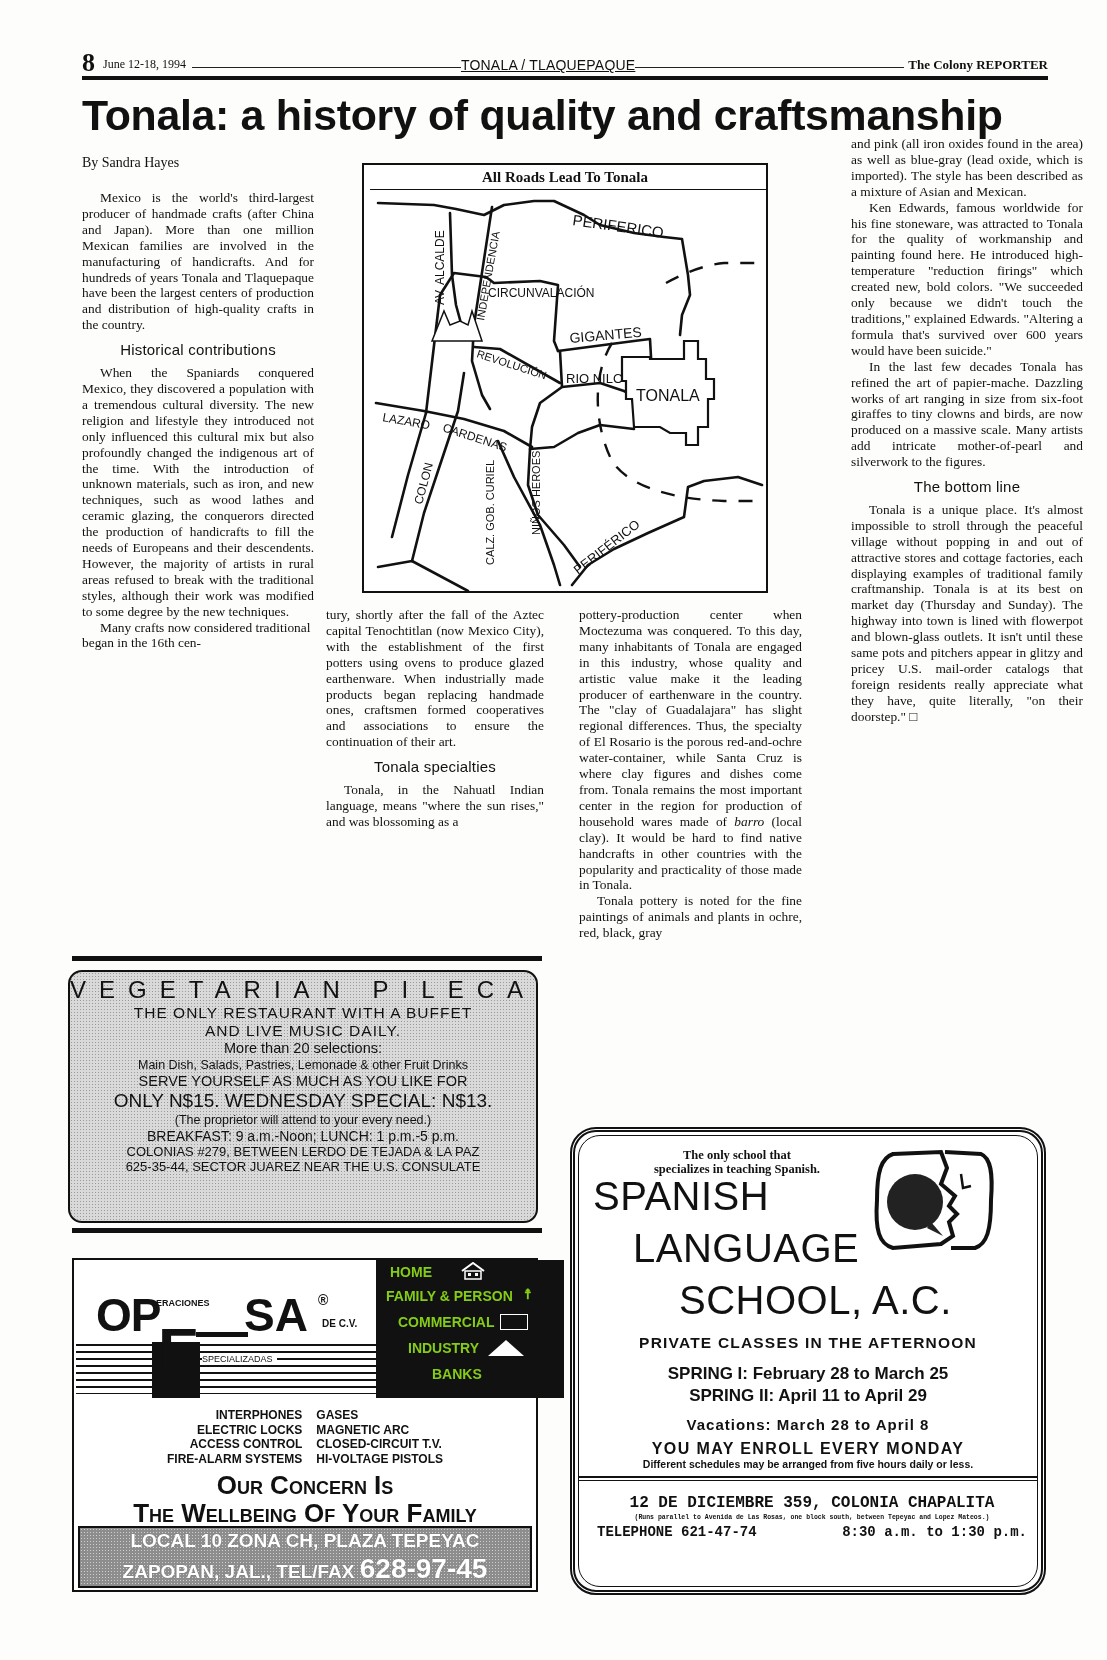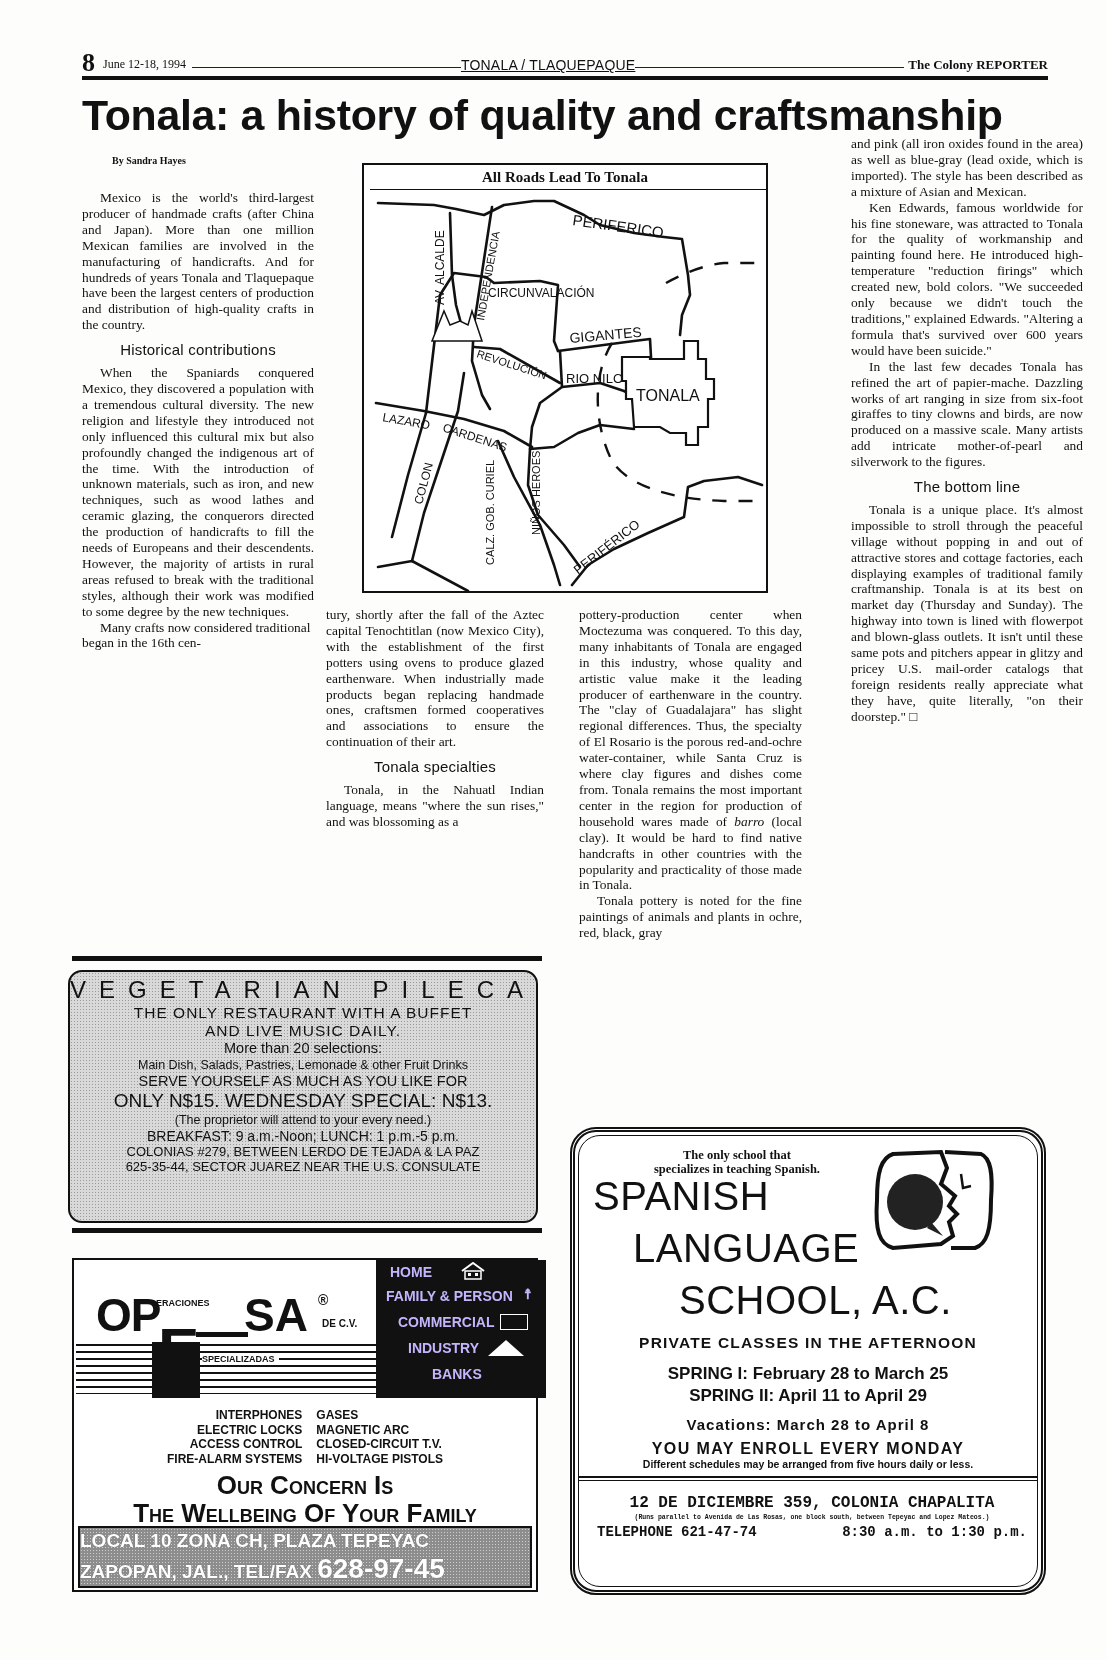--- a/index.html
+++ b/index.html
@@ -10,21 +10,21 @@
   .mast { left: 82px; top: 48px; width: 966px; height: 26px; display: flex; align-items: flex-end; }
   .pnum { font-family: "Liberation Serif", serif; font-weight: bold; font-size: 26px; line-height: 22px; margin-right: 8px; }
   .mdate { font-size: 12px; margin-right: 6px; padding-bottom: 2px; }
   .mline { flex: 1; height: 1px; background: #222; margin-bottom: 6px; }
   .msec { font-family: "Liberation Sans", sans-serif; font-size: 14px; letter-spacing: 0.2px; padding-bottom: 1px; text-decoration: underline; }
   .mpaper { font-size: 13px; font-weight: bold; padding-bottom: 1px; margin-left: 4px; }
   .mrule { left: 82px; top: 76px; width: 966px; height: 4px; background: #111; }
 
   .headline { left: 82px; top: 92px; width: 966px; font-family: "Liberation Sans", sans-serif; font-weight: bold; font-size: 42px; line-height: 48px; letter-spacing: -0.3px; white-space: nowrap; transform: scaleX(1.02); transform-origin: left; }
 
-  .byline { left: 82px; top: 155px; font-size: 10px; font-weight: bold; margin-left: 30px; }
+  .byline { left: 82px; top: 155px; font-size: 14px; font-weight: normal; }
 
   .col { font-size: 13.4px; line-height: 15.9px; text-align: justify; hyphens: none; }
   .col p { text-indent: 18px; }
   .col h3 { font-family: "Liberation Sans", sans-serif; font-weight: normal; font-size: 15px; text-align: center; margin: 9px 0 7px 0; letter-spacing: 0.2px; }
 
   .c1 { left: 82px; top: 190px; width: 232px; }
   .c2 { left: 326px; top: 607px; width: 218px; }
   .c3 { left: 579px; top: 607px; width: 223px; }
   .c4 { left: 818px; top: 136px; width: 232px; margin-left: 33px; }
 
@@ -53,34 +53,34 @@
 
   .opesa { left: 72px; top: 1258px; width: 466px; height: 334px; border: 2px solid #111; background: #fff; font-family: "Liberation Sans", sans-serif; }
   .op-logo { position: absolute; left: 22px; top: 32px; width: 290px; height: 96px; }
   .op-OP { position: absolute; left: 0; top: 0; font-weight: bold; font-size: 46px; line-height: 46px; letter-spacing: -1px; }
   .op-ERAC { position: absolute; left: 60px; top: 6px; font-size: 9px; font-weight: bold; }
   .op-SA { position: absolute; left: 148px; top: 0; font-weight: bold; font-size: 46px; line-height: 46px; }
   .op-reg { position: absolute; left: 222px; top: 0; font-size: 14px; font-weight: bold; }
   .op-decv { position: absolute; left: 226px; top: 26px; font-size: 10px; font-weight: bold; }
   .op-E { position: absolute; left: 62px; top: 28px; font-weight: bold; font-size: 62px; line-height: 60px; }
   .op-bar { position: absolute; left: 100px; top: 40px; width: 52px; height: 5px; background: #111; }
-  .op-SPEC { position: absolute; left: 106px; top: 62px; font-size: 9px; font-weight: bold; background: #fff; padding-right: 4px; }
+  .op-SPEC { position: absolute; left: 106px; top: 62px; font-size: 9px; font-weight: normal; background: #fff; padding-right: 4px; }
   .op-lines { position: absolute; left: -20px; top: 52px; width: 310px; height: 50px;
               background: repeating-linear-gradient(#111 0 2px, transparent 2px 7px); }
   .op-lines-mask { position: absolute; left: 56px; top: 50px; width: 48px; height: 56px; background: #111; }
-  .op-box { position: absolute; left: 302px; top: 0; width: 170px; height: 138px; background: #111; color: #c4b5fd; font-weight: bold; font-size: 14px; }
+  .op-box { position: absolute; left: 302px; top: 0; width: 188px; height: 138px; background: #111; color: #84cc16; font-weight: bold; font-size: 14px; }
   .op-box div { position: absolute; }
   .op-white-notch { position: absolute; left: 0; top: 0; width: 28px; height: 28px; background: #fff; }
   .op-services { position: absolute; left: 0; right: 0; top: 148px; display: flex; justify-content: center; gap: 14px; font-size: 12px; line-height: 14.5px; font-weight: bold; }
   .op-services .left { text-align: right; }
   .op-services .right { text-align: left; }
   .op-concern { position: absolute; left: 0; right: 0; text-align: center; font-weight: bold; font-variant: small-caps; }
   .op-foot { position: absolute; left: 4px; right: 4px; top: 266px; height: 62px; border: 2px solid #111;
              background-color: #8d8d8d; background-image: radial-gradient(#cfcfcf 0.8px, transparent 0.9px); background-size: 3px 3px;
-             color: #fff; text-align: left; font-weight: bold; text-shadow: 0 0 1px #555; }
+             color: #fff; text-align: center; font-weight: bold; text-shadow: 0 0 1px #555; }
 
   .school { left: 570px; top: 1127px; width: 476px; height: 468px; border: 5px double #111; border-radius: 26px; background: #fff; }
   .school-inner { position: absolute; left: 3px; top: 3px; right: 3px; bottom: 3px; border: 1.5px solid #111; border-radius: 22px; }
   .sc-tag { position: absolute; left: 22px; top: 16px; width: 280px; text-align: center; font-weight: bold; font-size: 12.5px; line-height: 14px; }
   .sc-spanish { position: absolute; left: 18px; top: 44px; font-family: "Liberation Sans", sans-serif; font-size: 40px; line-height: 40px; letter-spacing: 0.5px; }
   .sc-language { position: absolute; left: 58px; top: 96px; font-family: "Liberation Sans", sans-serif; font-size: 40px; line-height: 40px; letter-spacing: 0.5px; }
   .sc-school { position: absolute; left: 104px; top: 148px; font-family: "Liberation Sans", sans-serif; font-size: 40px; line-height: 40px; letter-spacing: 0.5px; }
   .sc-logo { position: absolute; left: 296px; top: 12px; width: 124px; height: 112px; }
   .sc-c { position: absolute; left: 0; right: 0; text-align: center; font-family: "Liberation Sans", sans-serif; font-weight: bold; }
   .sc-rule { position: absolute; left: 4px; right: 4px; height: 5px; border-top: 2px solid #111; border-bottom: 1.5px solid #111; }

